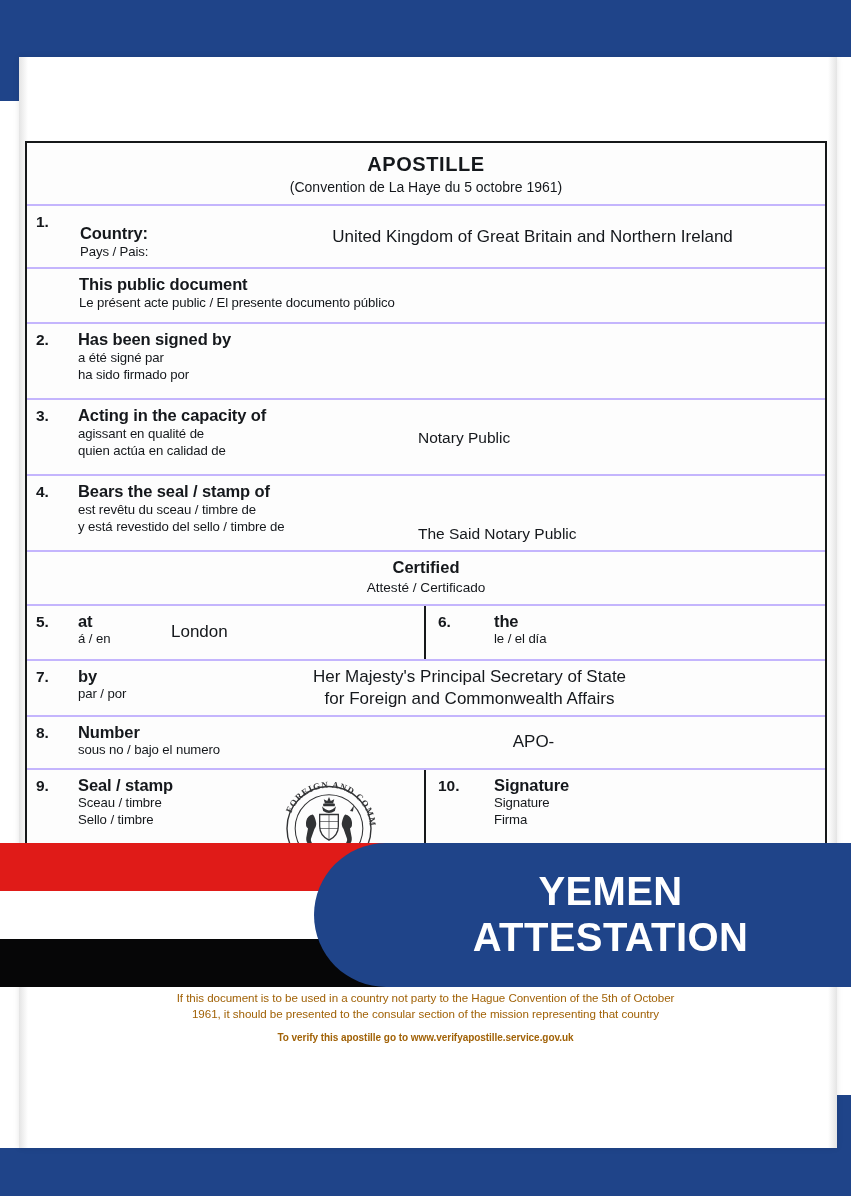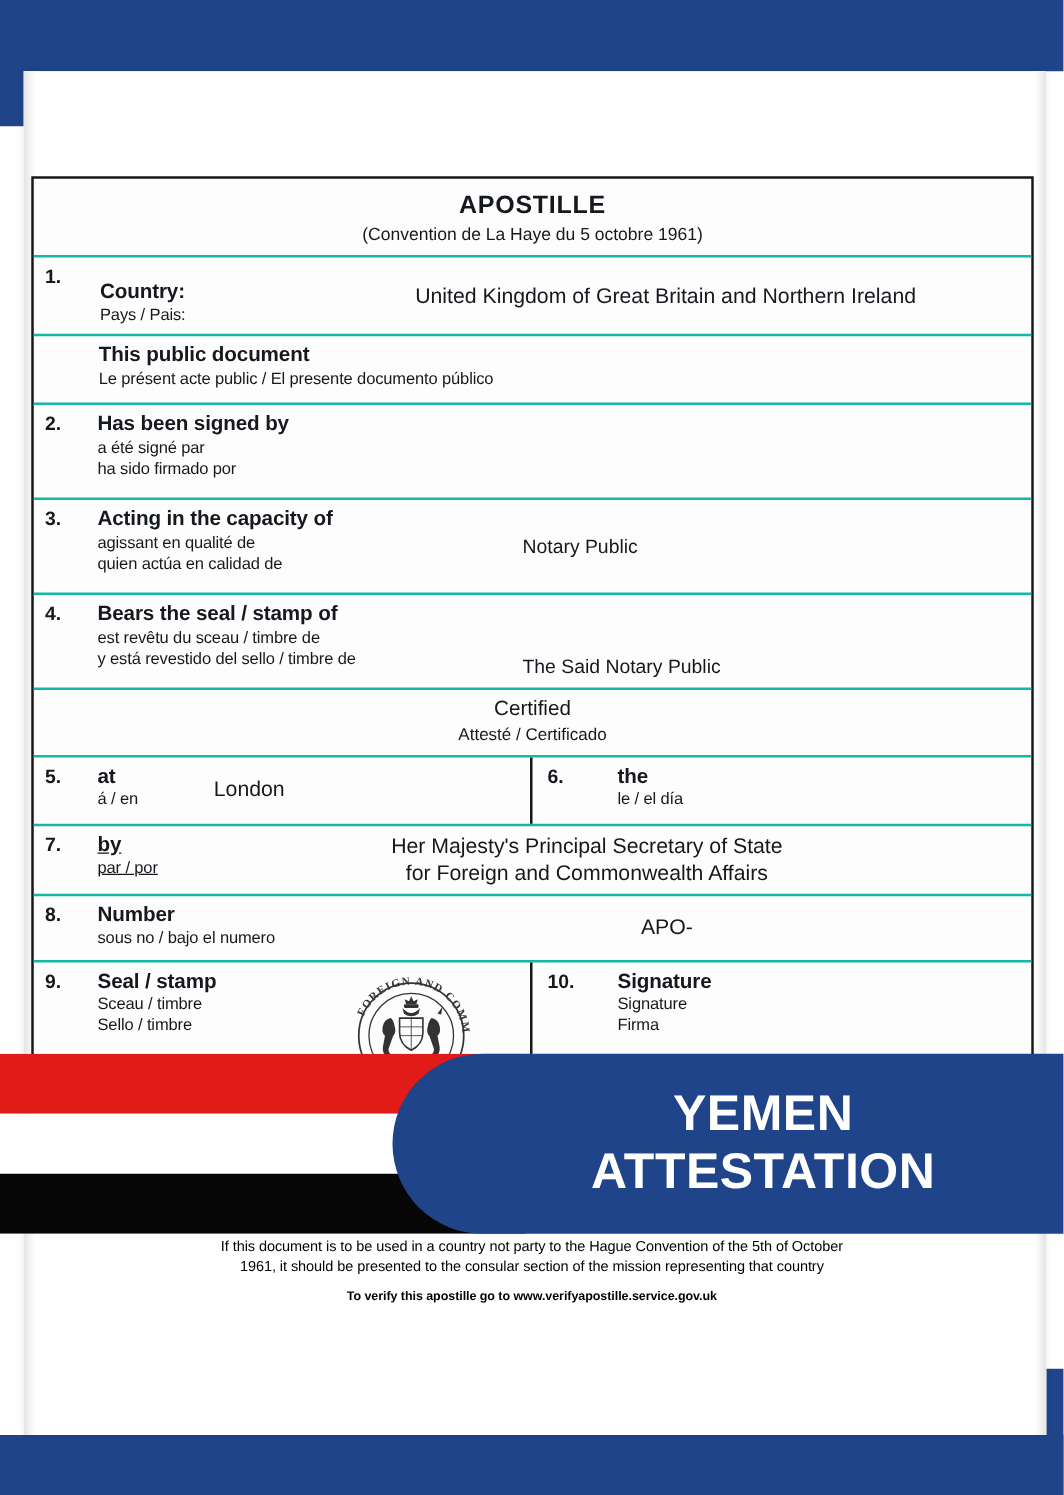--- a/index.html
+++ b/index.html
@@ -72,21 +72,21 @@
     left: 25px;
     top: 141px;
     width: 798px;
     border: 2px solid #16181a;
     border-collapse: collapse;
     background: #fdfdfd;
     color: #15181c;
   }
   .apostille .row {
     display: flex;
-    border-bottom: 2px solid #14b8a6;
+    border-bottom: 2px solid #c4b5fd;
     position: relative;
   }
   .apostille .row:last-child { border-bottom: none; }
 
   .num {
     flex: 0 0 42px;
     padding: 7px 0 0 9px;
     font-size: 15.5px;
     font-weight: bold;
     line-height: 1.1;
@@ -139,21 +139,21 @@
   }
 
   
   .cert {
     padding: 6px 0 7px 0;
     text-align: center;
     width: 100%;
   }
   .cert-title {
     font-size: 16.5px;
-    font-weight: normal;
+    font-weight: bold;
     line-height: 1.2;
   }
   .cert-sub {
     font-size: 13.6px;
     margin-top: 2px;
     line-height: 1.2;
   }
 
   
   .pubdoc {
@@ -207,21 +207,21 @@
     border-radius: 50%;
     filter: blur(4px);
   }
 
   
   .footer {
     position: absolute;
     left: 0; right: 0;
     top: 990px;
     text-align: center;
-    color: #000000;
+    color: #a16207;
   }
   .footer-line {
     font-size: 11.6px;
     line-height: 1.42;
     letter-spacing: -0.05px;
   }
   .footer-verify {
     font-size: 10px;
     font-weight: bold;
     margin-top: 9px;
@@ -361,21 +361,21 @@
         <div class="labels" style="flex:0 0 110px;">
           <div class="lbl-main">the</div>
           <div class="lbl-sub">le / el día</div>
         </div>
         <div class="value"></div>
       </div>
     </div>
 
     <div class="row h-7">
       <div class="num">7.</div>
-      <div class="labels" style="flex:0 0 100px;text-decoration:underline;">
+      <div class="labels" style="flex:0 0 100px;">
         <div class="lbl-main">by</div>
         <div class="lbl-sub">par / por</div>
       </div>
       <div class="value" style="flex-direction:column;justify-content:center;padding-right:70px;">
         <div>Her Majesty's Principal Secretary of State</div>
         <div>for Foreign and Commonwealth Affairs</div>
       </div>
     </div>
 
     <div class="row h-8">

